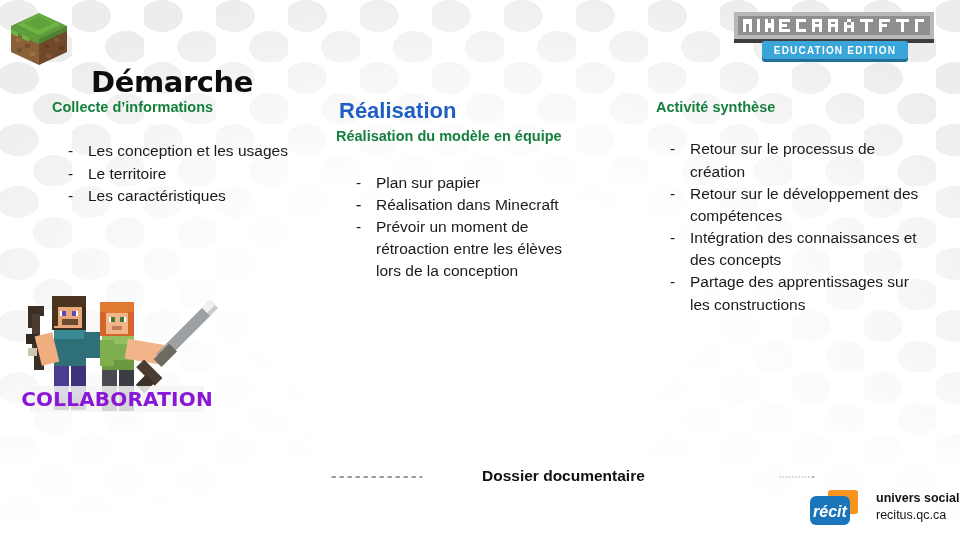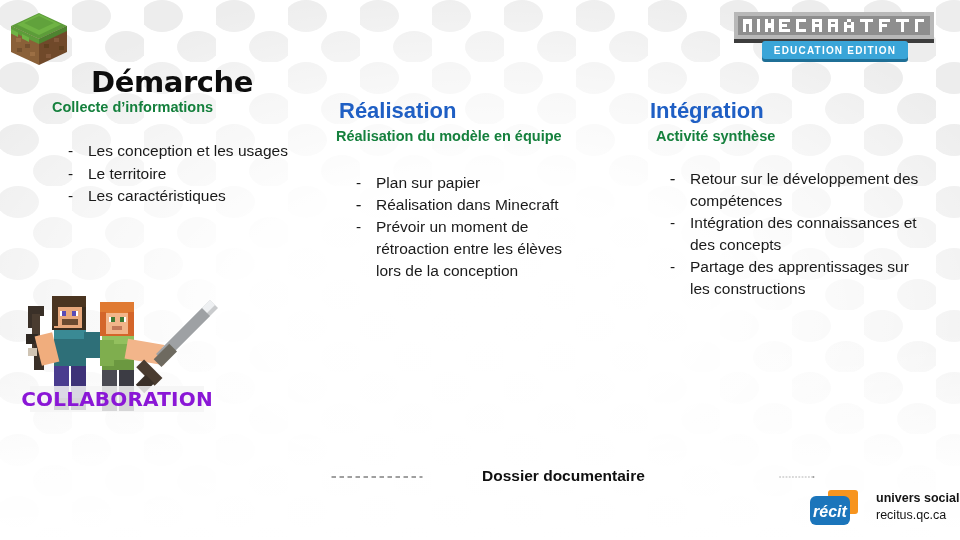--- a/index.html
+++ b/index.html
@@ -346,25 +346,25 @@
         <span>Réalisation dans Minecraft</span>
       </li>
       <li>
         <span class="dash">-</span>
         <span>Prévoir un moment de rétroaction entre les élèves lors de la conception</span>
       </li>
     </ul>
   </div>
 
   <div class="col col-3">
-    <div class="col-title">Intégration</div>
     <div class="col-sub">Activité synthèse</div>
     <ul class="bullets">
       <li>
         <span class="dash">-</span>
+        <span>Retour sur le processus de création</span>
       </li>
       <li>
         <span class="dash">-</span>
         <span>Retour sur le développement des compétences</span>
       </li>
       <li>
         <span class="dash">-</span>
         <span>Intégration des connaissances et des concepts</span>
       </li>
       <li>

